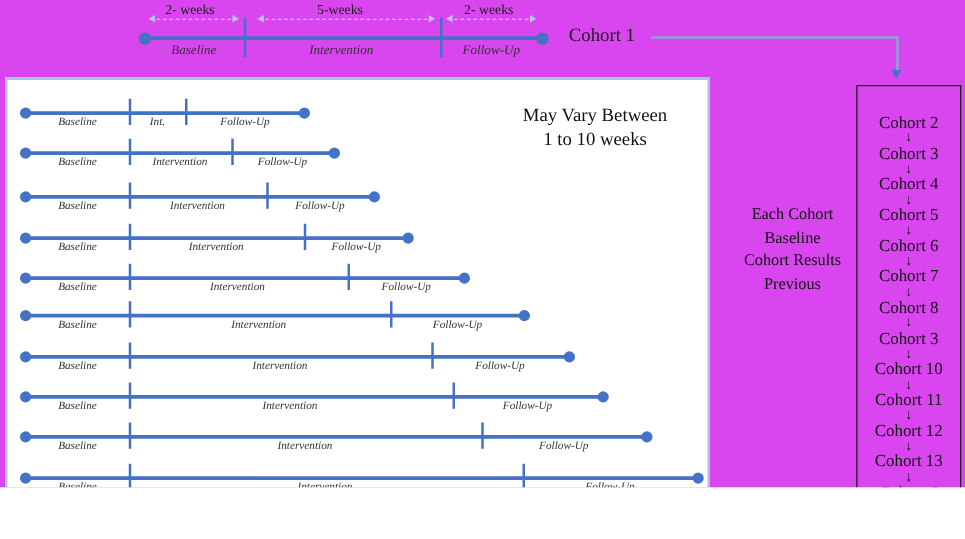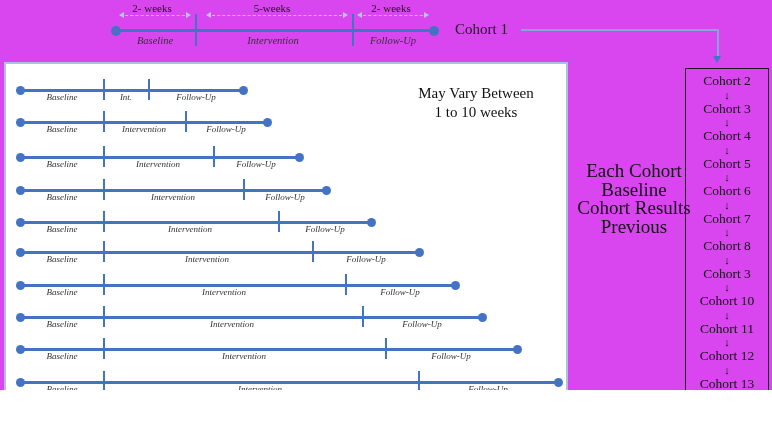--- a/index.html
+++ b/index.html
@@ -35,27 +35,27 @@
   .conn-head{position:absolute;left:713px;top:56px;width:0;height:0;
       border-left:4.5px solid transparent;border-right:4.5px solid transparent;border-top:7px solid #4472c4;}
 
   .big-panel{position:absolute;left:4px;top:62px;width:560px;height:366px;
              border:2px solid #aac2de;background:#fff;}
   .panel-note{position:absolute;left:366px;top:84px;width:220px;text-align:center;
               font-size:15px;line-height:19px;color:#111;}
   .panel-note span{display:block;}
 
   .dose-note{position:absolute;left:574px;top:162px;width:120px;text-align:center;
-             font-size:19px;line-height:18.5px;color:#111;}
+             font-size:13px;line-height:18.5px;color:#111;}
   .dose-note span{display:block;}
 
   .cohort-box{position:absolute;left:685px;top:68px;width:84px;height:356px;
               border:1.5px solid #1a1a1a;box-sizing:border-box;
               display:flex;flex-direction:column;justify-content:space-between;
-              align-items:center;padding:5px 0;}
+              align-items:center;padding:22px 0;}
   .cohort-item{font-size:13.5px;color:#111;line-height:14px;white-space:nowrap;}
   .down-arrow{font-size:11px;line-height:10px;color:#111;}
 </style>
 </head>
 <body>
 
 <div class="canvas">
 
   <span class="week-label" style="left:152px">2- weeks</span>
   <span class="week-label" style="left:272px">5-weeks</span>

